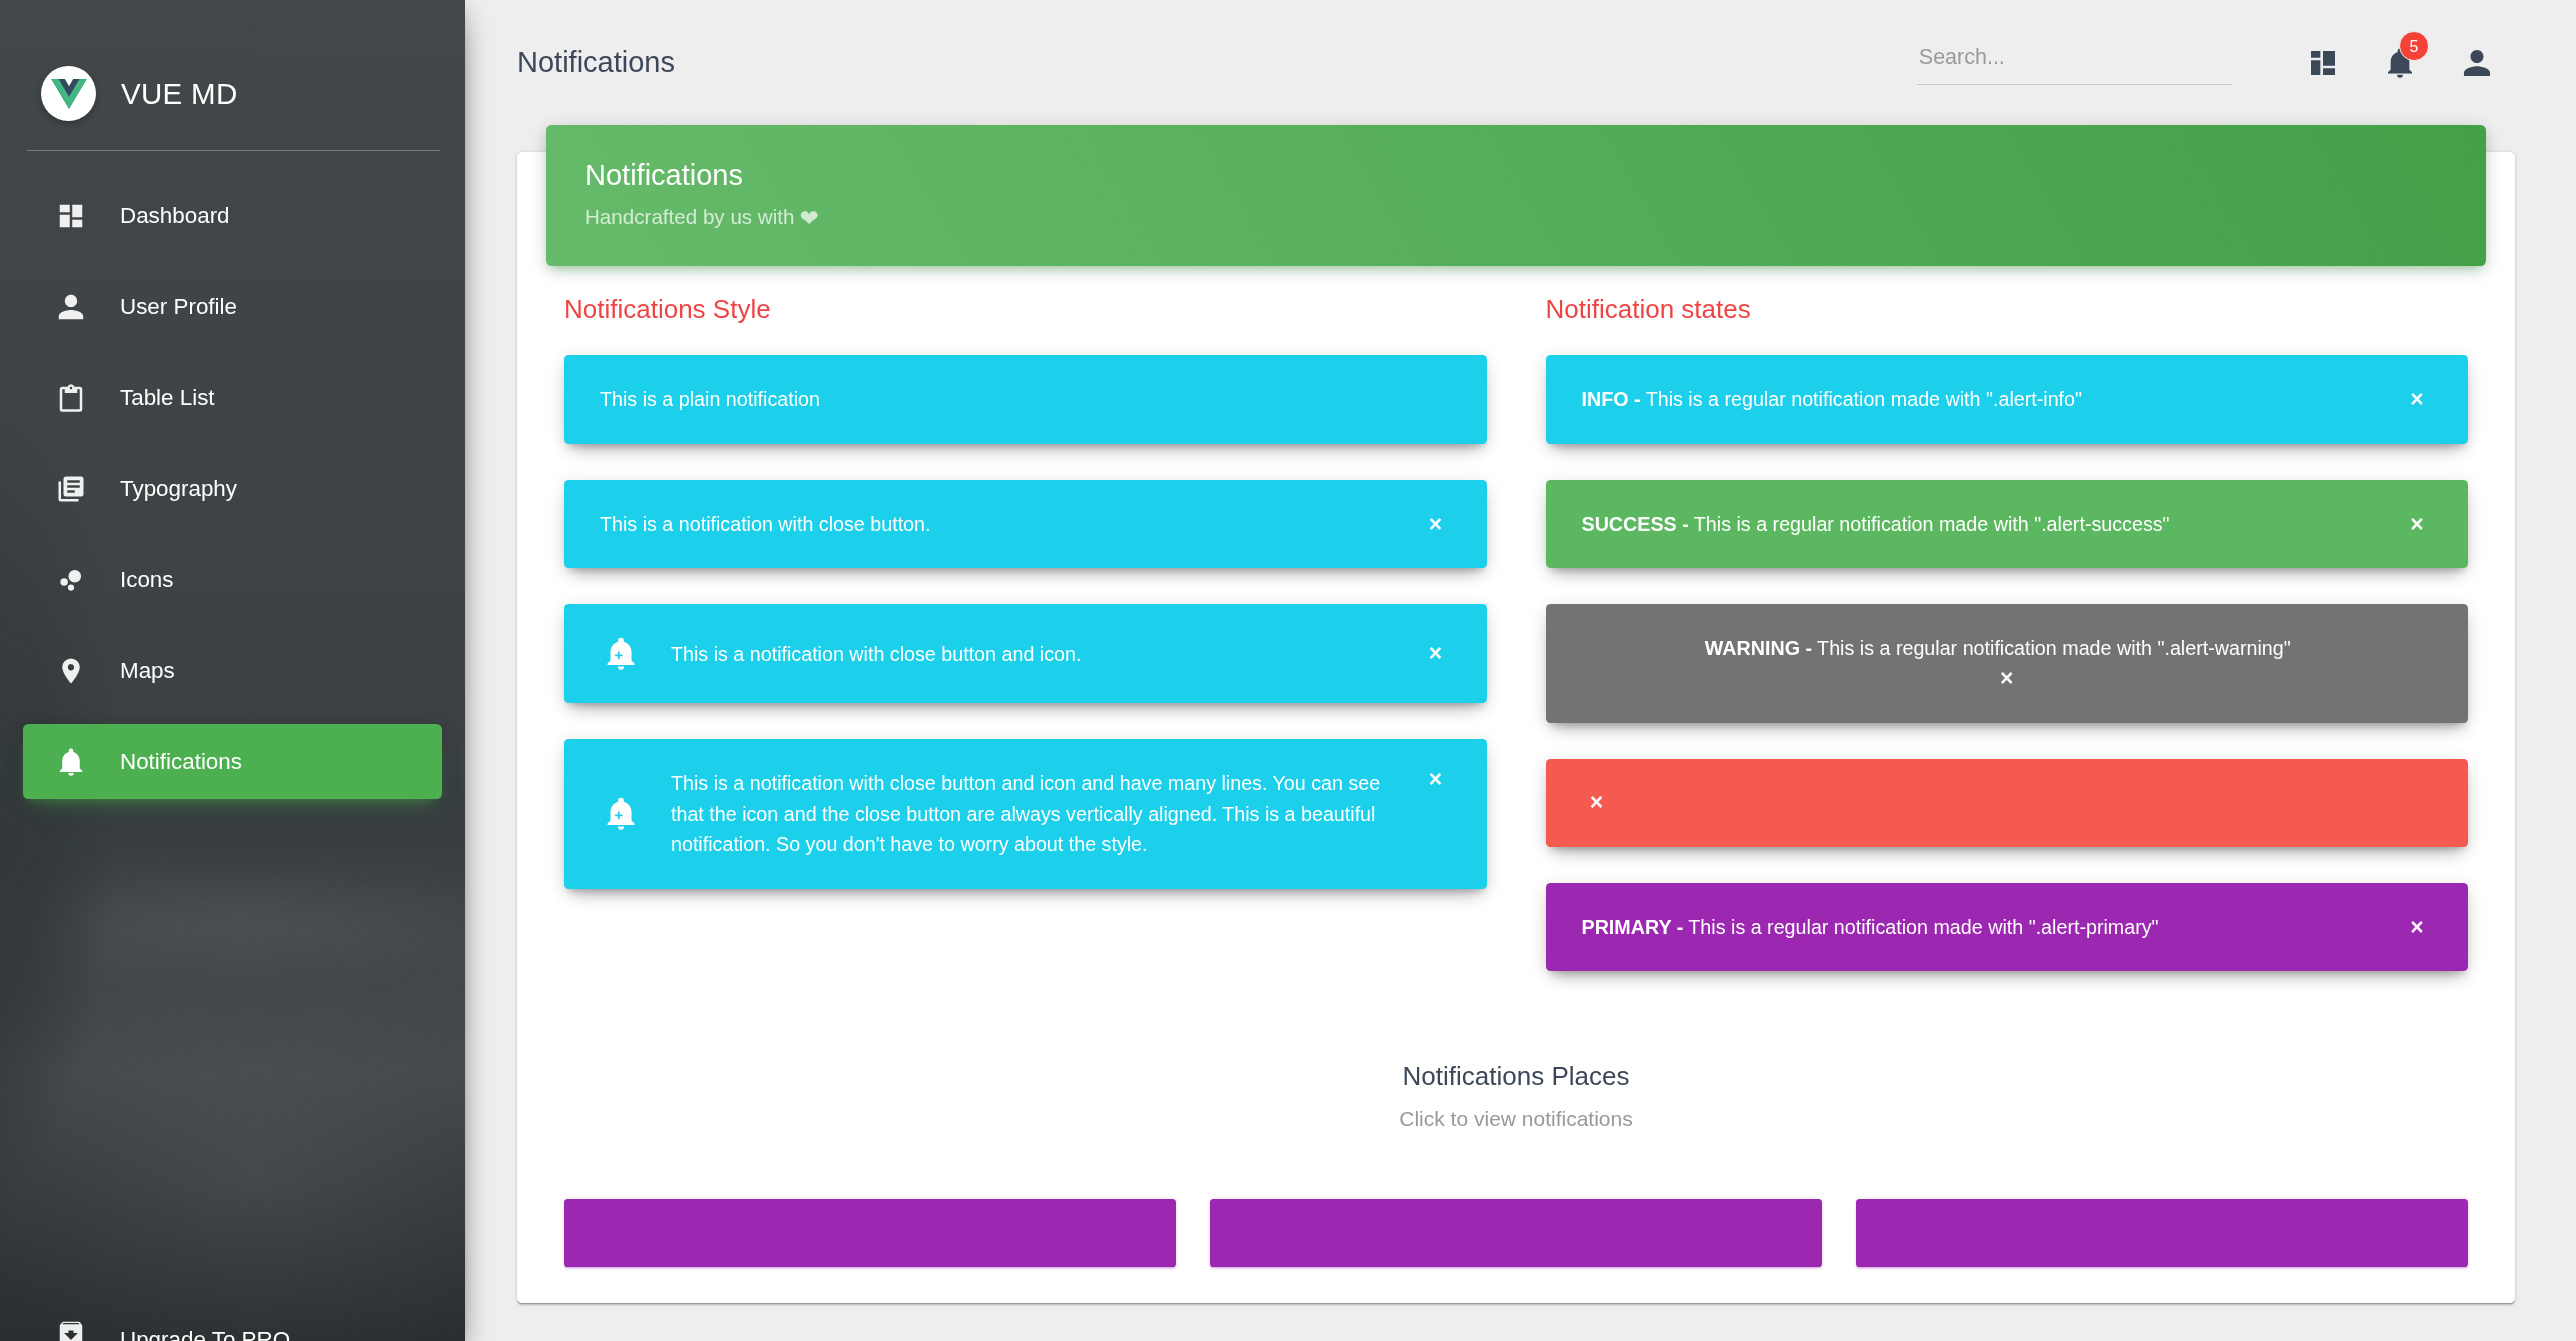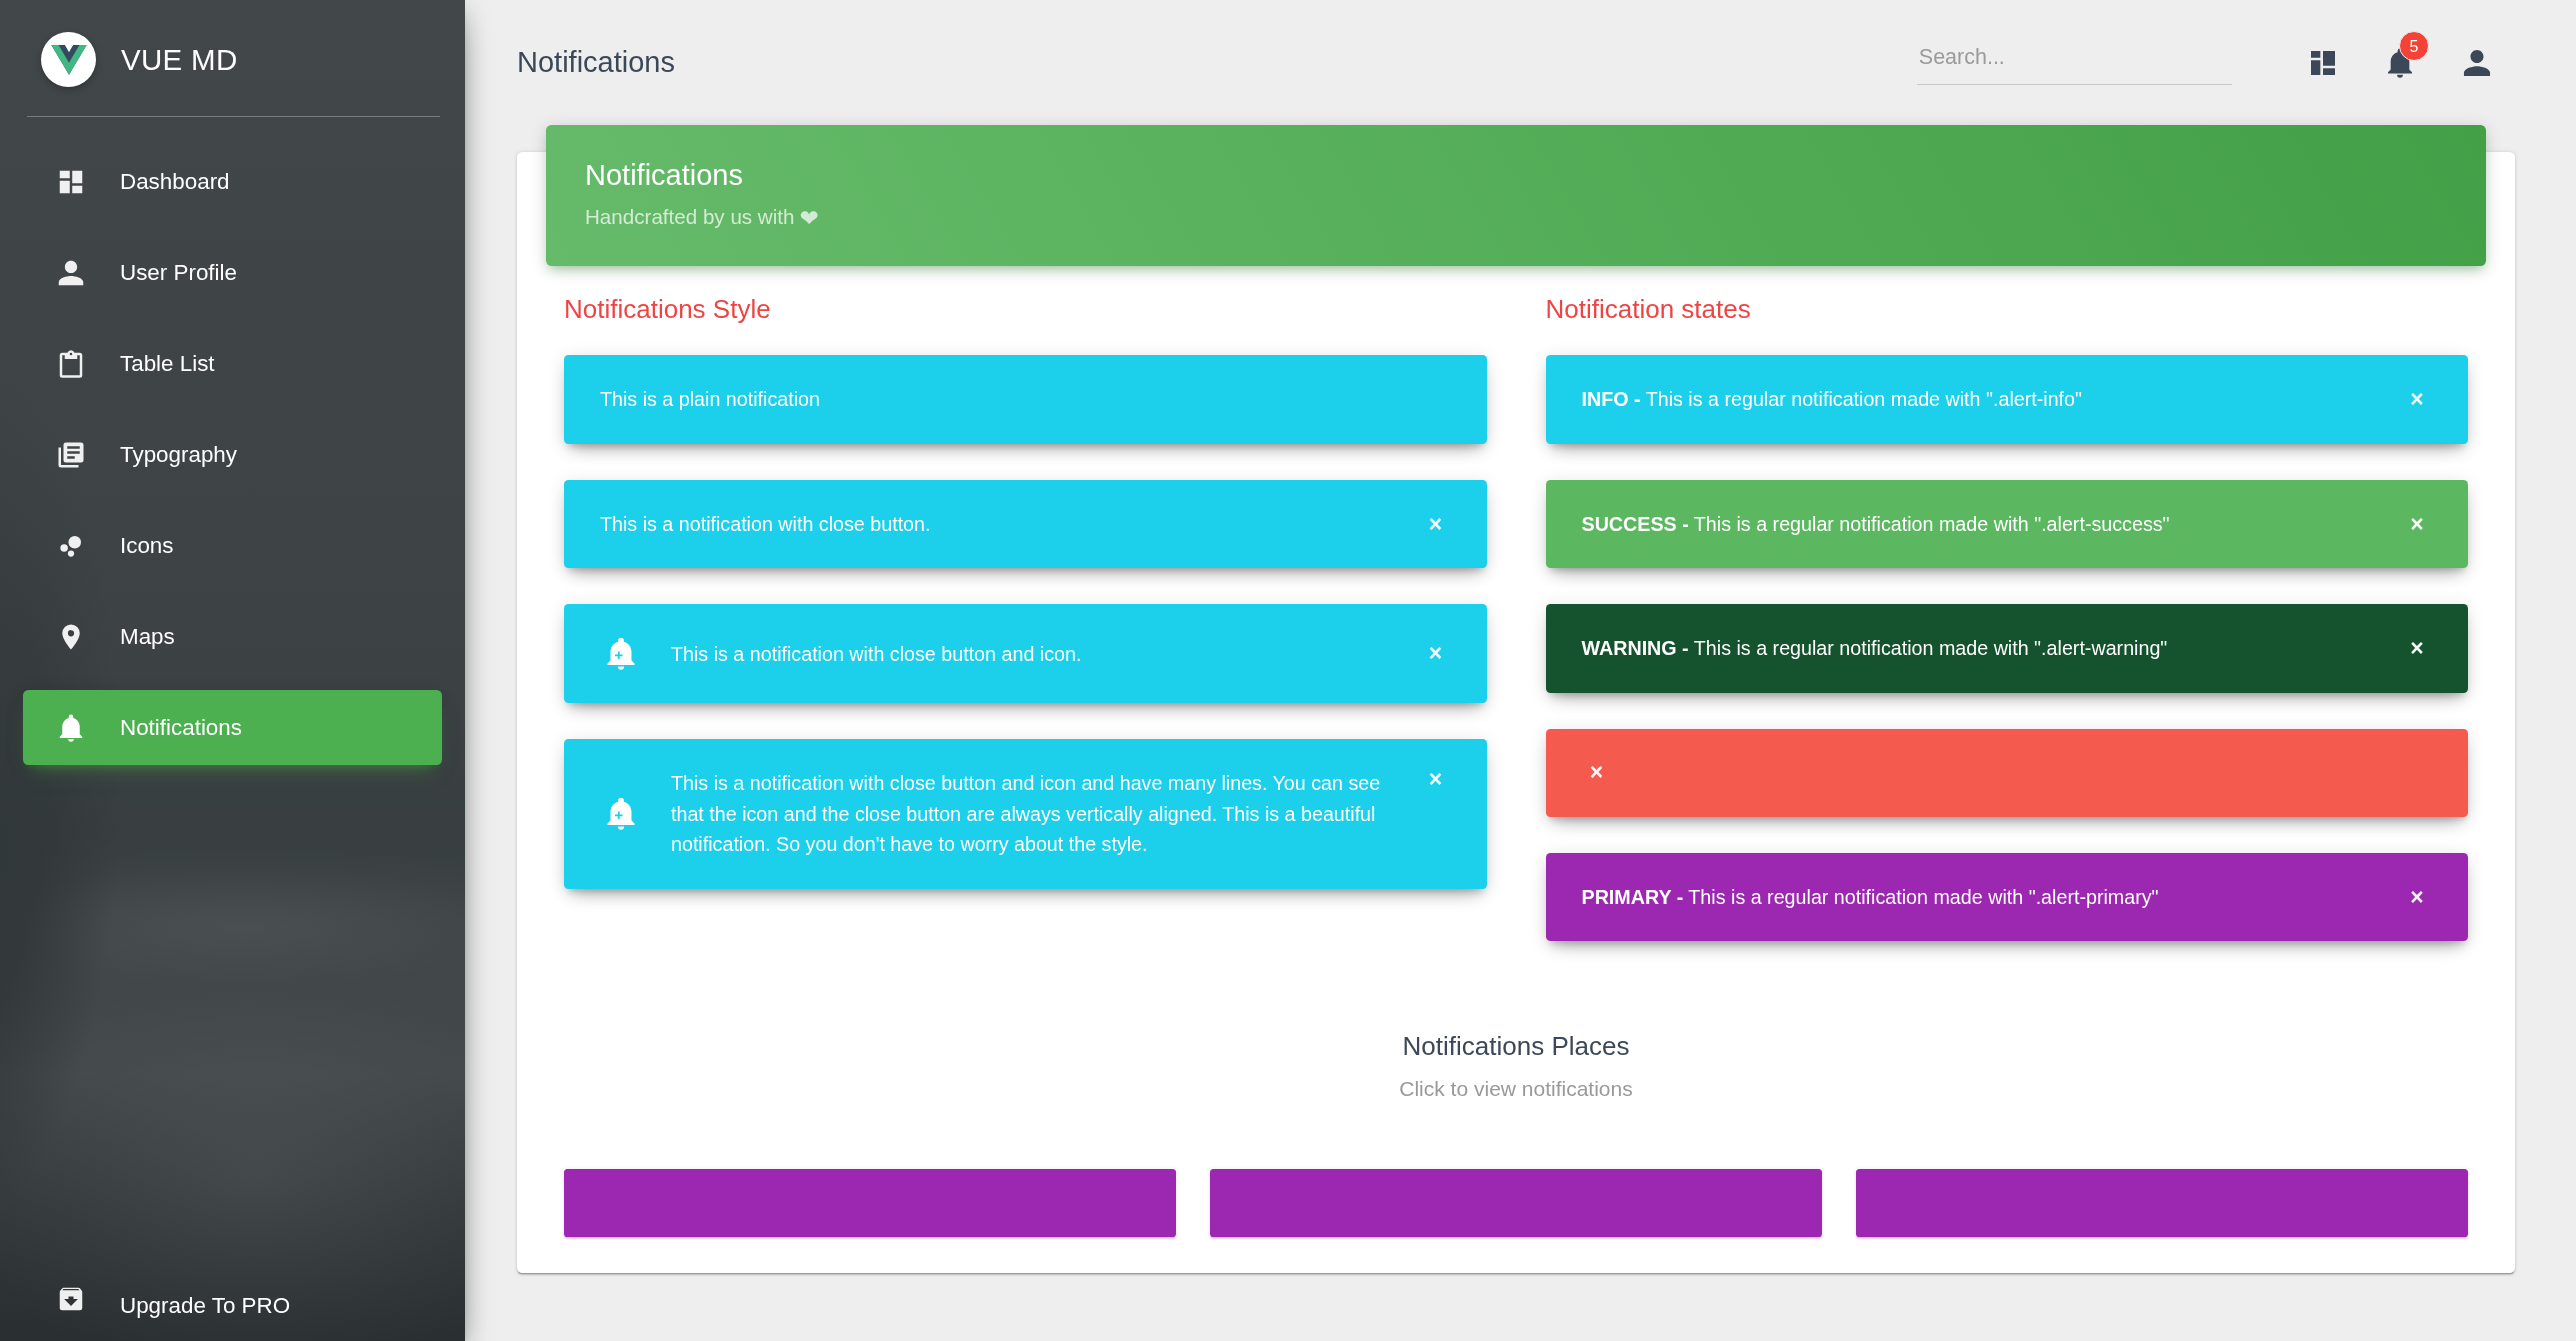--- a/index.html
+++ b/index.html
@@ -43,20 +43,21 @@
     position: absolute; inset: 0;
     background: linear-gradient(180deg, rgba(66,72,74,.97) 0%, rgba(62,68,70,.93) 28%, rgba(60,66,68,.80) 46%, rgba(58,64,66,.70) 62%, rgba(52,58,60,.72) 80%, rgba(42,48,50,.82) 100%);
   }
   .sidebar-inner { position: relative; z-index: 2; height: 100%; }
 
   
   .brand {
     display: flex; align-items: center;
     padding: 32px 0 30px 41px;
     position: relative;
+    margin-top: 34px;
   }
   .brand-logo {
     width: 55px; height: 55px; border-radius: 50%;
     background: #ffffff;
     display: flex; align-items: center; justify-content: center;
     box-shadow: 0 2.7px 7.2px rgba(0,0,0,.28);
     flex: 0 0 auto;
   }
   .brand-title {
     margin-left: 25px;
@@ -221,21 +222,21 @@
     color: #ffffff; opacity: .95;
     cursor: pointer; background: transparent; border: 0;
     font-family: "Liberation Sans", sans-serif;
   }
   .alert.tall { align-items: flex-start; }
   .alert.tall .alert-icon { align-self: center; }
   .alert.tall .alert-close { margin-top: -3.6px; }
 
   .bg-info    { background: #1ccfea; justify-content: flex-end; }
   .bg-success { background: #5cb860; }
-  .bg-warning { background: #14532d; }
+  .bg-warning { background: #737373; flex-direction: column; }
   .bg-danger  { background: #f55a4e; }
   .bg-primary { background: #9c27b0; }
 
   
   .places { text-align: center; margin-top: 54px; }
   .places h4 { font-size: 26px; color: #3c4858; font-weight: 400; }
   .places .sub { font-size: 21px; color: #999999; font-weight: 300; margin-top: 14.3px; }
   .places-row {
     display: flex; gap: 34px; margin-top: 68px;
   }

